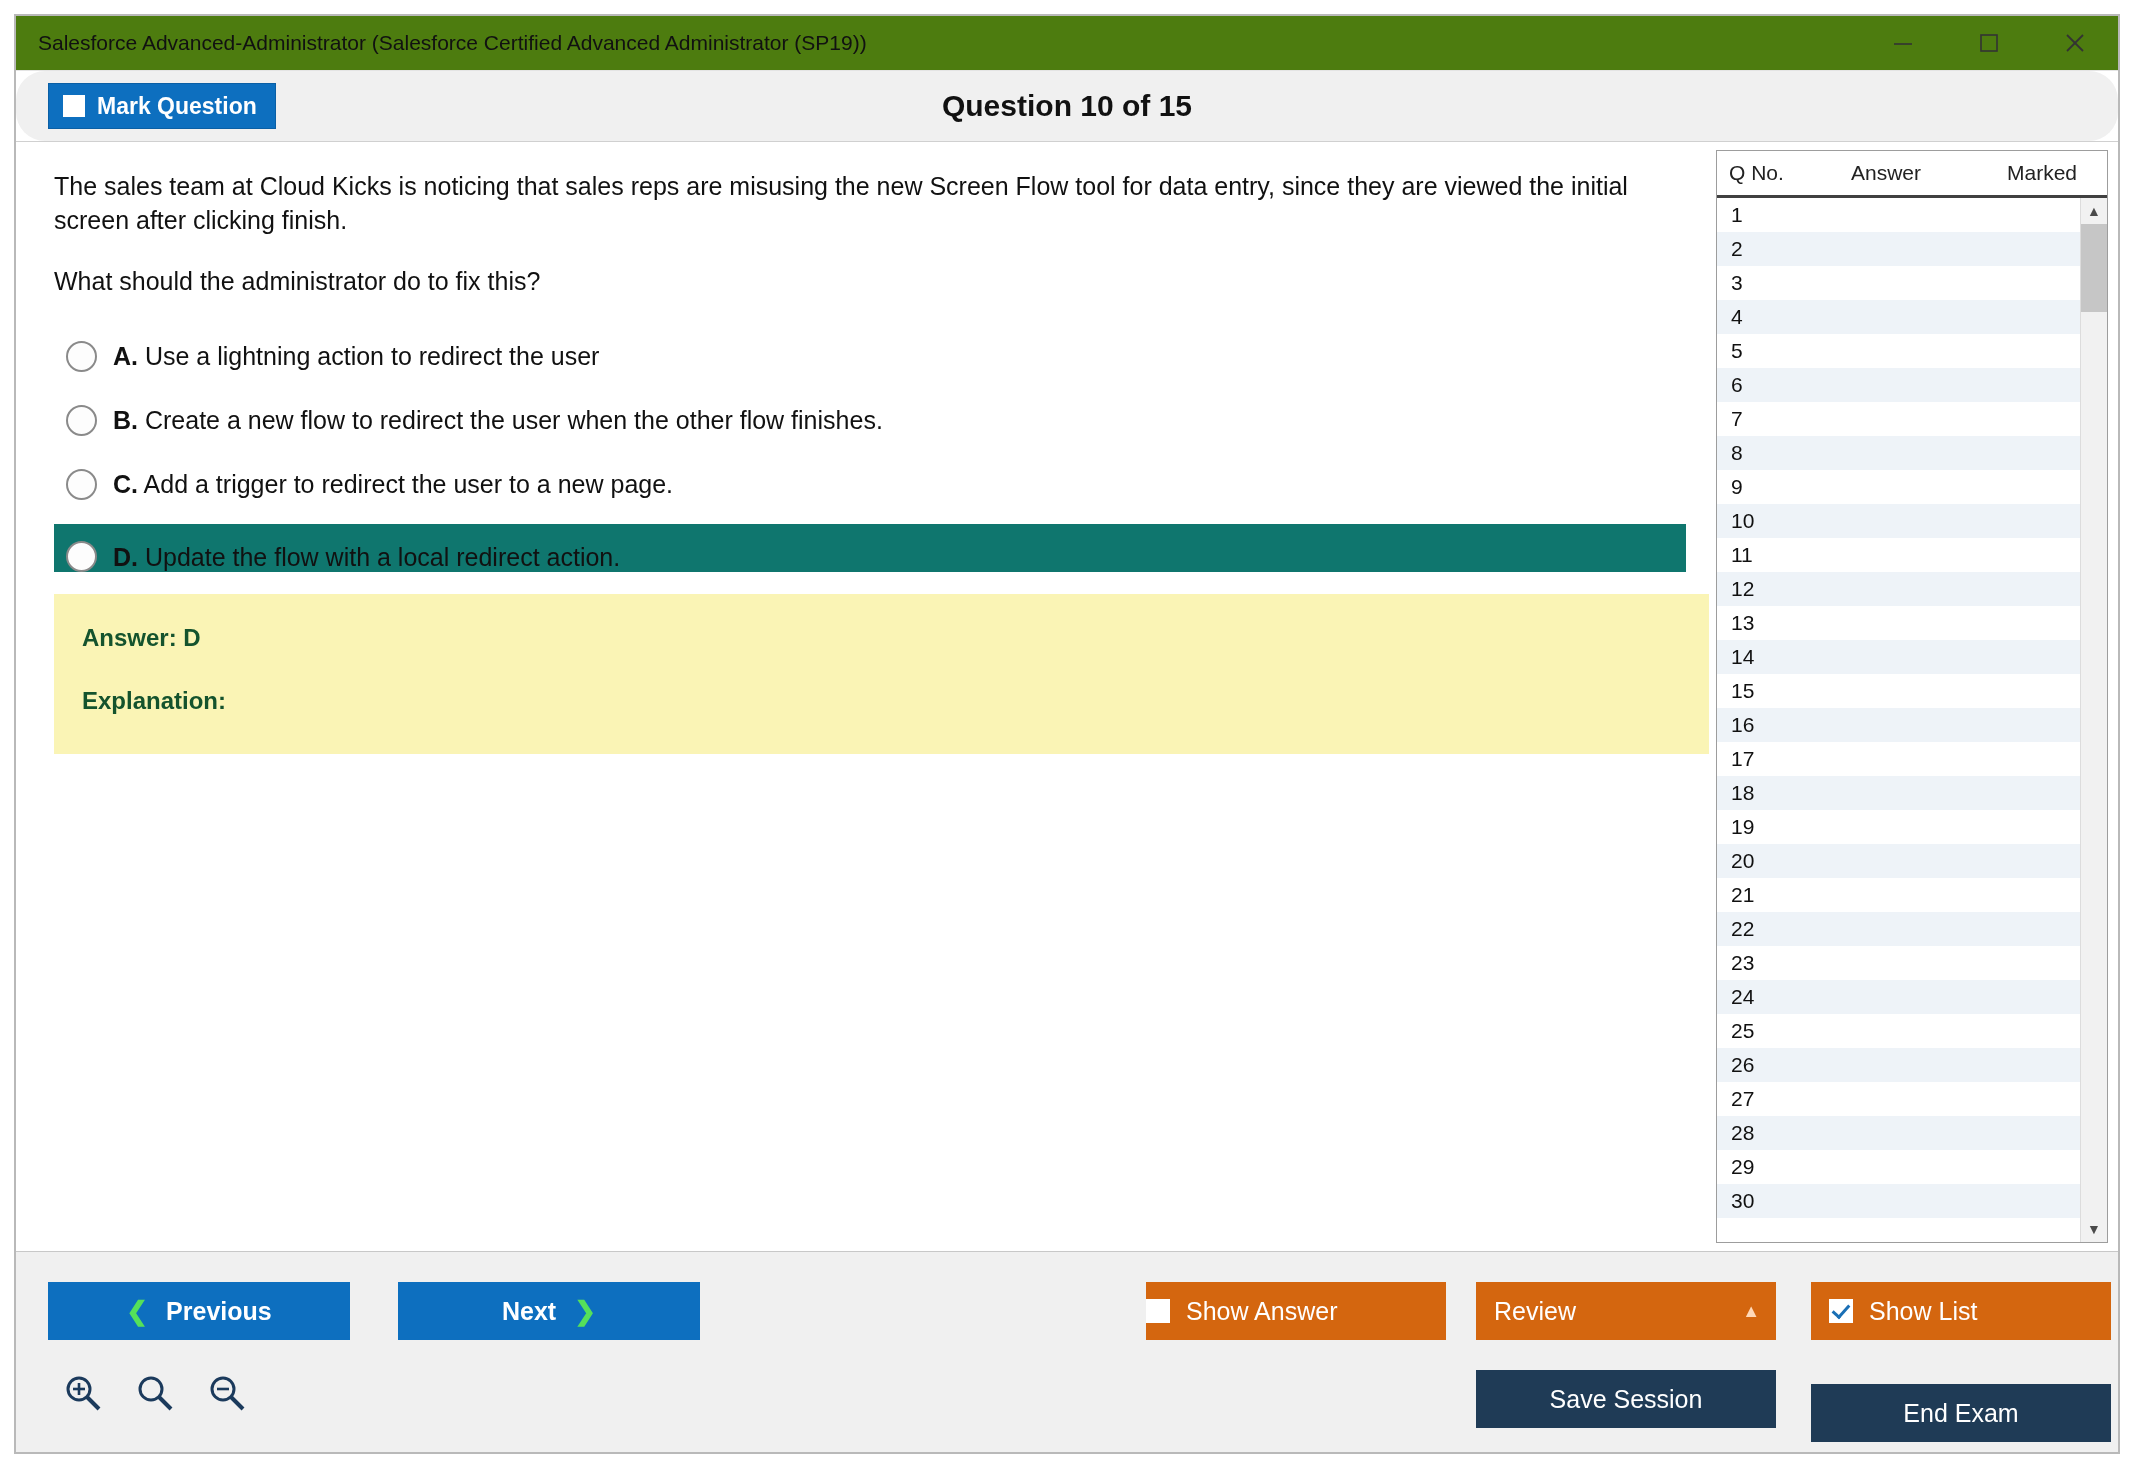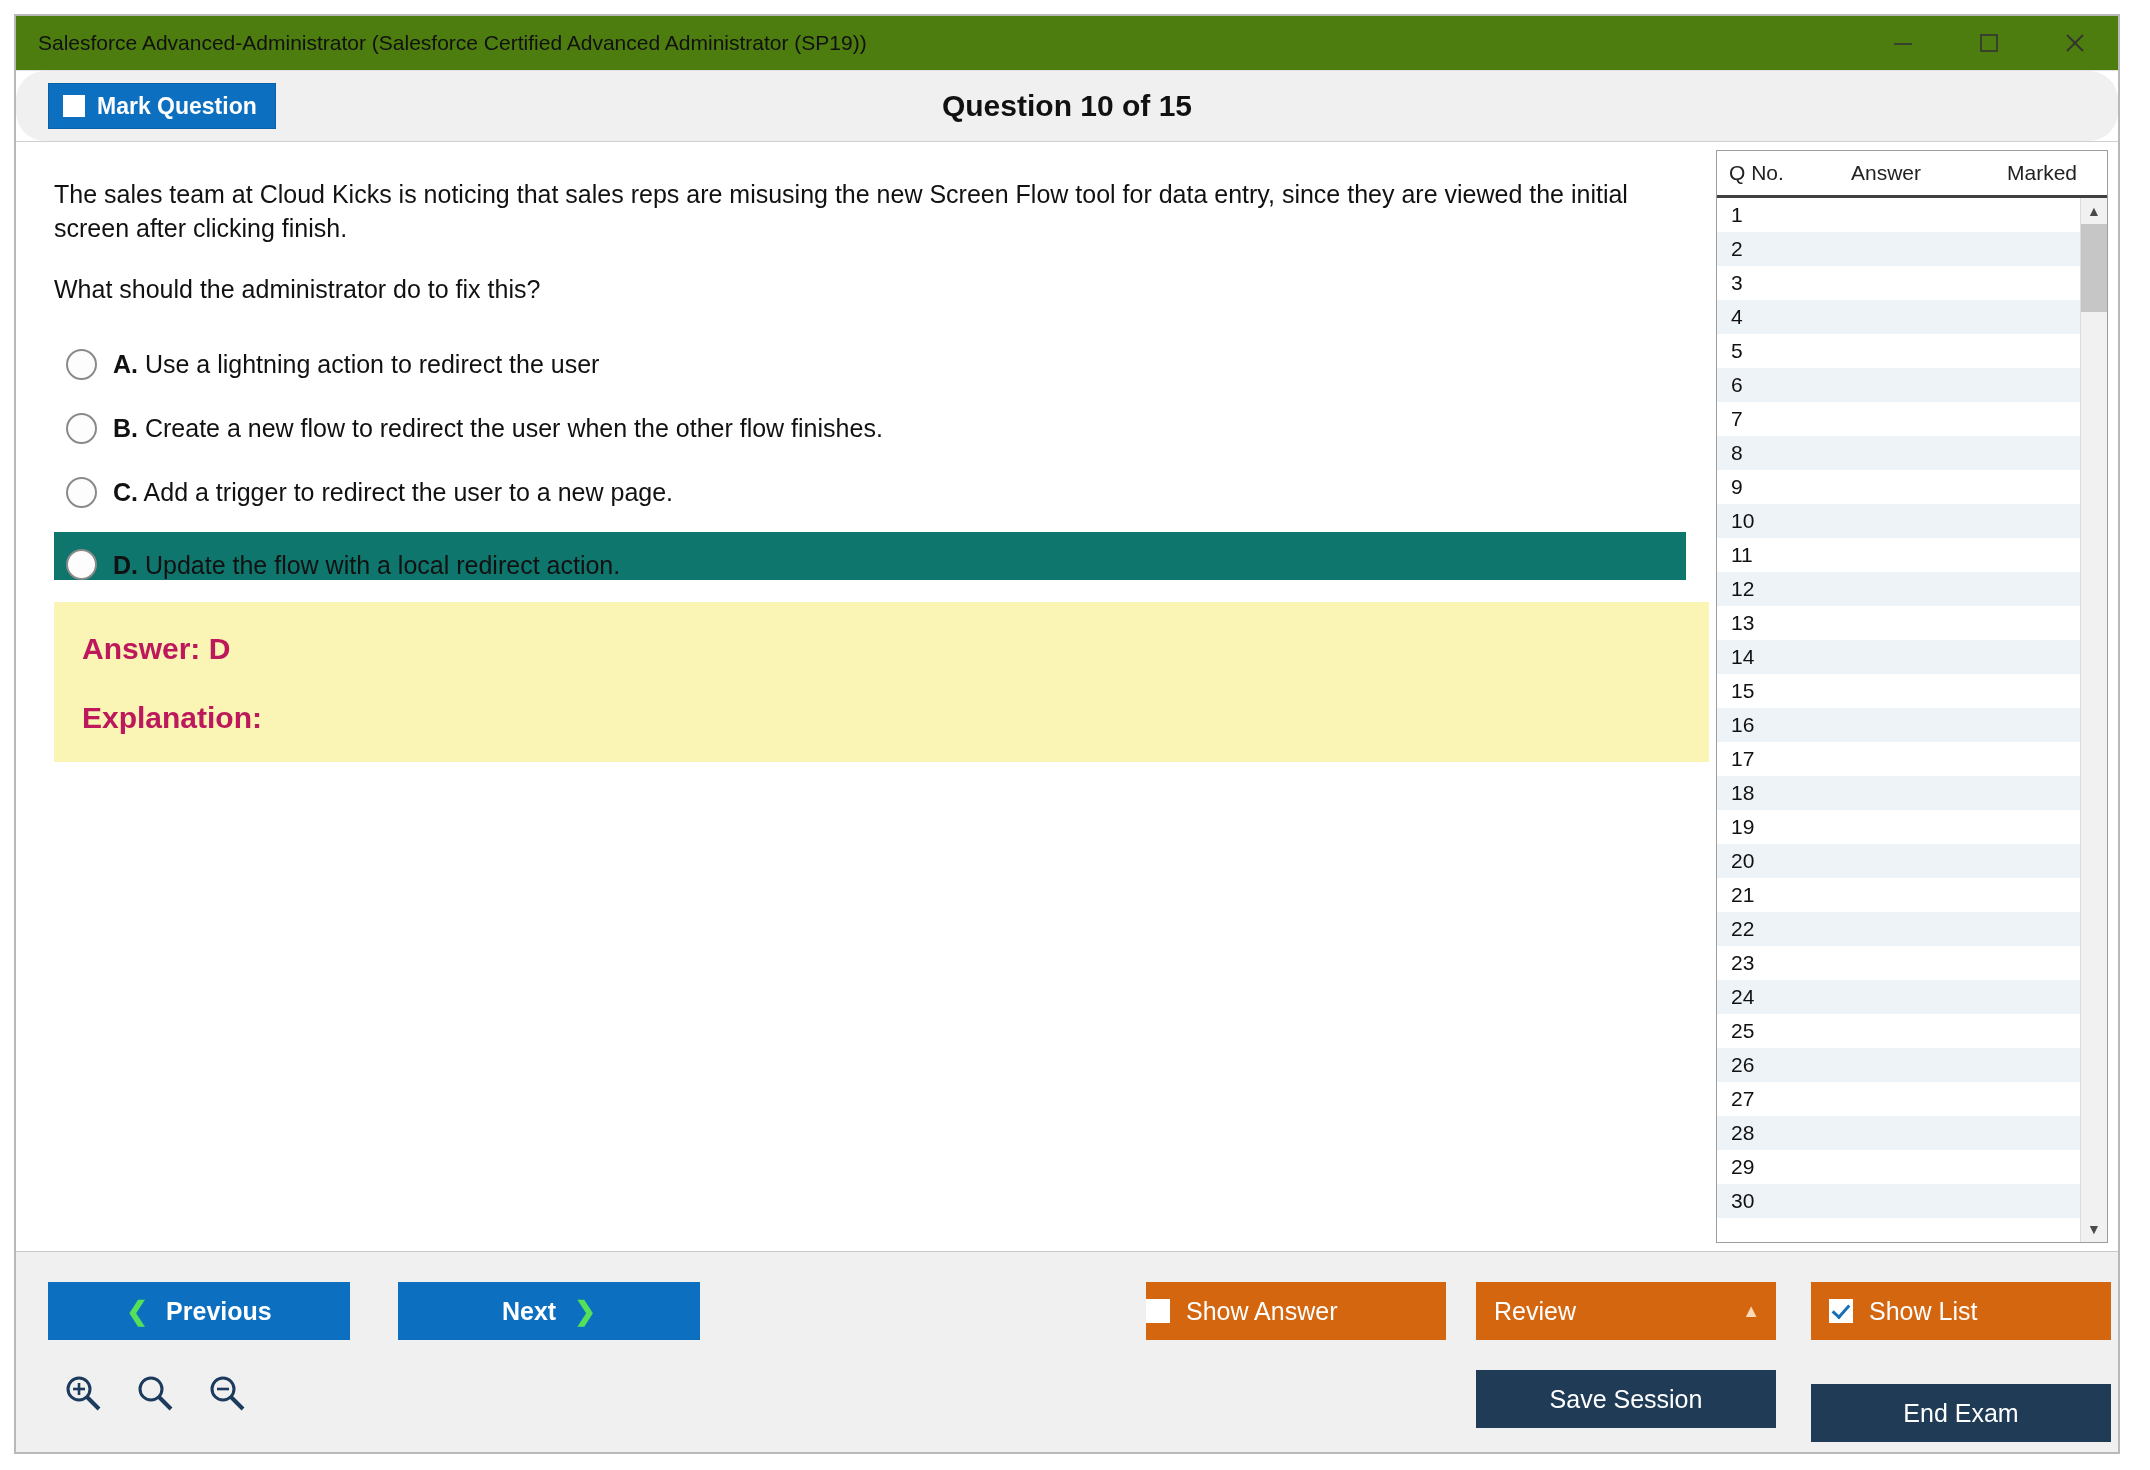--- a/index.html
+++ b/index.html
@@ -101,21 +101,20 @@
     flex: 1;
     min-width: 0;
     padding: 28px 30px 0 38px;
     position: relative;
   }
   .q-text {
     font-size: 25px;
     color: #111;
     line-height: 1.35;
     max-width: 1640px;
-    margin-top: 8px;
   }
   .q-text.second { margin-top: 27px; }
   .options {
     margin-top: 34px;
   }
   .option {
     display: flex;
     align-items: center;
     gap: 16px;
     height: 48px;
@@ -143,23 +142,23 @@
   .opt-label b { font-weight: bold; }
   .answer-box {
     margin-top: 22px;
     background: #faf4b5;
     width: 1655px;
     height: 160px;
     padding: 30px 0 0 28px;
     box-sizing: border-box;
   }
   .answer-box div {
-    font-size: 30px;
+    font-size: 24px;
     font-weight: bold;
-    color: #be185d;
+    color: #14532d;
   }
   .answer-box .expl { margin-top: 35px; }
   
   .listpanel {
     width: 392px;
     min-width: 392px;
     border-left: 1px solid #a8a8a8;
     background: #ffffff;
     display: flex;
     flex-direction: column;

